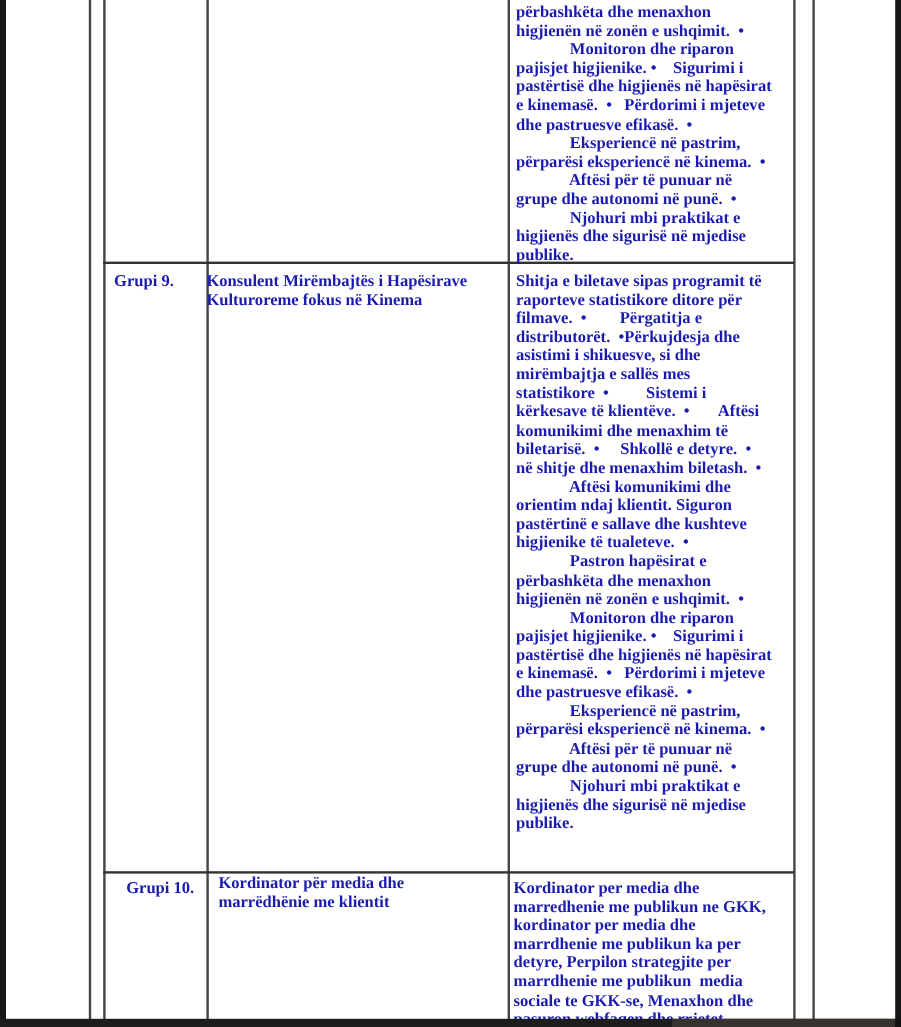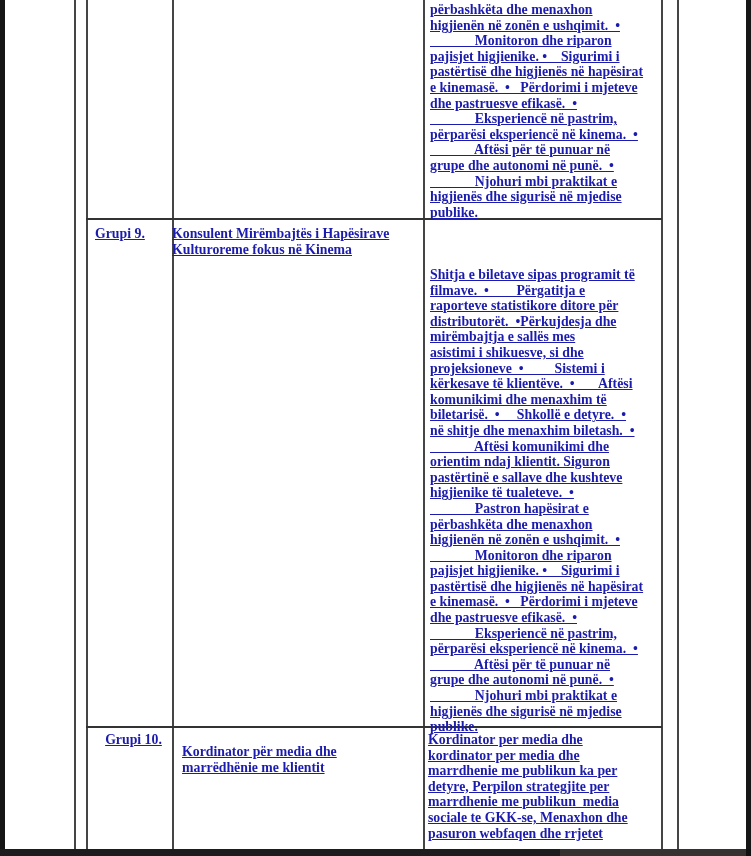--- a/index.html
+++ b/index.html
@@ -4,21 +4,21 @@
 <style>
   html,body{margin:0;padding:0;}
   body{
     width:751px;height:856px;overflow:hidden;background:#ffffff;
     font-family:"Liberation Serif","DejaVu Serif",serif;
   }
   .page{position:relative;width:751px;height:856px;background:#ffffff;}
   .vline{position:absolute;top:0;width:2px;height:850px;background:#454545;}
   .hline{position:absolute;left:86px;width:576px;height:2px;background:#333333;}
   .cell{position:absolute;color:#1b1bad;font-weight:bold;font-size:13.8px;line-height:15.6px;}
-  .cell .ln{white-space:pre;text-decoration:underline;}
+  .cell .ln{white-space:pre;}
   .edge{position:absolute;top:0;width:5px;height:856px;background:#161616;}
   .bottom-bar{position:absolute;left:0;top:849px;width:751px;height:7px;background:#1d1d1d;}
   .bottom-bar-light{position:absolute;left:560px;top:849px;width:186px;height:7px;background:#35322f;}
   .bottom-bar-corner{position:absolute;left:746px;top:849px;width:5px;height:7px;background:#111;}
 </style>
 </head>
 <body>
 
 <div class="page">
 
@@ -50,28 +50,28 @@
         <div class="ln">higjienës dhe sigurisë në mjedise</div>
         <div class="ln">publike.</div>
       </div>
       <div class="cell" style="left: 86px; width: 86px; top: 220px; height: 402px; padding-left: 9px; padding-top: 6px; box-sizing: border-box;">
         <div class="ln">Grupi 9.</div>
       </div>
       <div class="cell" style="left: 172px; width: 251px; top: 220px; height: 506px; padding-top: 6px; box-sizing: border-box;">
         <div class="ln">Konsulent Mirëmbajtës i Hapësirave</div>
         <div class="ln">Kulturoreme fokus në Kinema</div>
       </div>
-      <div class="cell" style="left: 423px; width: 238px; top: 220px; height: 506px; padding-left: 7px; padding-top: 6px; box-sizing: border-box; margin-top: 41px;">
+      <div class="cell" style="left: 423px; width: 238px; top: 220px; height: 506px; padding-left: 7px; padding-top: 6px; box-sizing: border-box;">
         <div class="ln">Shitja e biletave sipas programit të</div>
+        <div class="ln">raporteve statistikore ditore për</div>
         <div class="ln">filmave.  •        Përgatitja e</div>
-        <div class="ln">raporteve statistikore ditore për</div>
         <div class="ln">distributorët.  •Përkujdesja dhe</div>
+        <div class="ln">asistimi i shikuesve, si dhe</div>
         <div class="ln">mirëmbajtja e sallës mes</div>
-        <div class="ln">asistimi i shikuesve, si dhe</div>
-        <div class="ln">projeksioneve  •         Sistemi i</div>
+        <div class="ln">statistikore  •         Sistemi i</div>
         <div class="ln">kërkesave të klientëve.  •       Aftësi</div>
         <div class="ln">komunikimi dhe menaxhim të</div>
         <div class="ln">biletarisë.  •     Shkollë e detyre.  •</div>
         <div class="ln">në shitje dhe menaxhim biletash.  •</div>
         <div class="ln">             Aftësi komunikimi dhe</div>
         <div class="ln">orientim ndaj klientit. Siguron</div>
         <div class="ln">pastërtinë e sallave dhe kushteve</div>
         <div class="ln">higjienike të tualeteve.  •</div>
         <div class="ln">             Pastron hapësirat e</div>
         <div class="ln">përbashkëta dhe menaxhon</div>
@@ -85,26 +85,27 @@
         <div class="ln">përparësi eksperiencë në kinema.  •</div>
         <div class="ln">             Aftësi për të punuar në</div>
         <div class="ln">grupe dhe autonomi në punë.  •</div>
         <div class="ln">             Njohuri mbi praktikat e</div>
         <div class="ln">higjienës dhe sigurisë në mjedise</div>
         <div class="ln">publike.</div>
       </div>
       <div class="cell" style="left: 86px; width: 86px; top: 728px; height: 121px; padding-left: 9px; padding-top: 4px; box-sizing: border-box; text-align: center;">
         <div class="ln">Grupi 10.</div>
       </div>
-      <div class="cell" style="left: 172px; width: 275px; top: 728px; height: 121px; padding-left: 10px; padding-top: 16px; box-sizing: border-box;">
+      <div class="cell" style="left: 172px; width: 275px; top: 728px; height: 121px; padding-left: 10px; padding-top: 0; box-sizing: border-box;">
         <div class="ln">Kordinator për media dhe</div>
         <div class="ln">marrëdhënie me klientit</div>
       </div>
       <div class="cell" style="left: 423px; width: 238px; top: 728px; height: 121px; padding-left: 5px; padding-top: 4px; box-sizing: border-box;">
         <div class="ln">Kordinator per media dhe</div>
+        <div class="ln">marredhenie me publikun ne GKK,</div>
         <div class="ln">kordinator per media dhe</div>
         <div class="ln">marrdhenie me publikun ka per</div>
         <div class="ln">detyre, Perpilon strategjite per</div>
         <div class="ln">marrdhenie me publikun  media</div>
         <div class="ln">sociale te GKK-se, Menaxhon dhe</div>
         <div class="ln">pasuron webfaqen dhe rrjetet</div>
       </div>
     </div>
 
   <div class="edge" style="left:0"></div>

